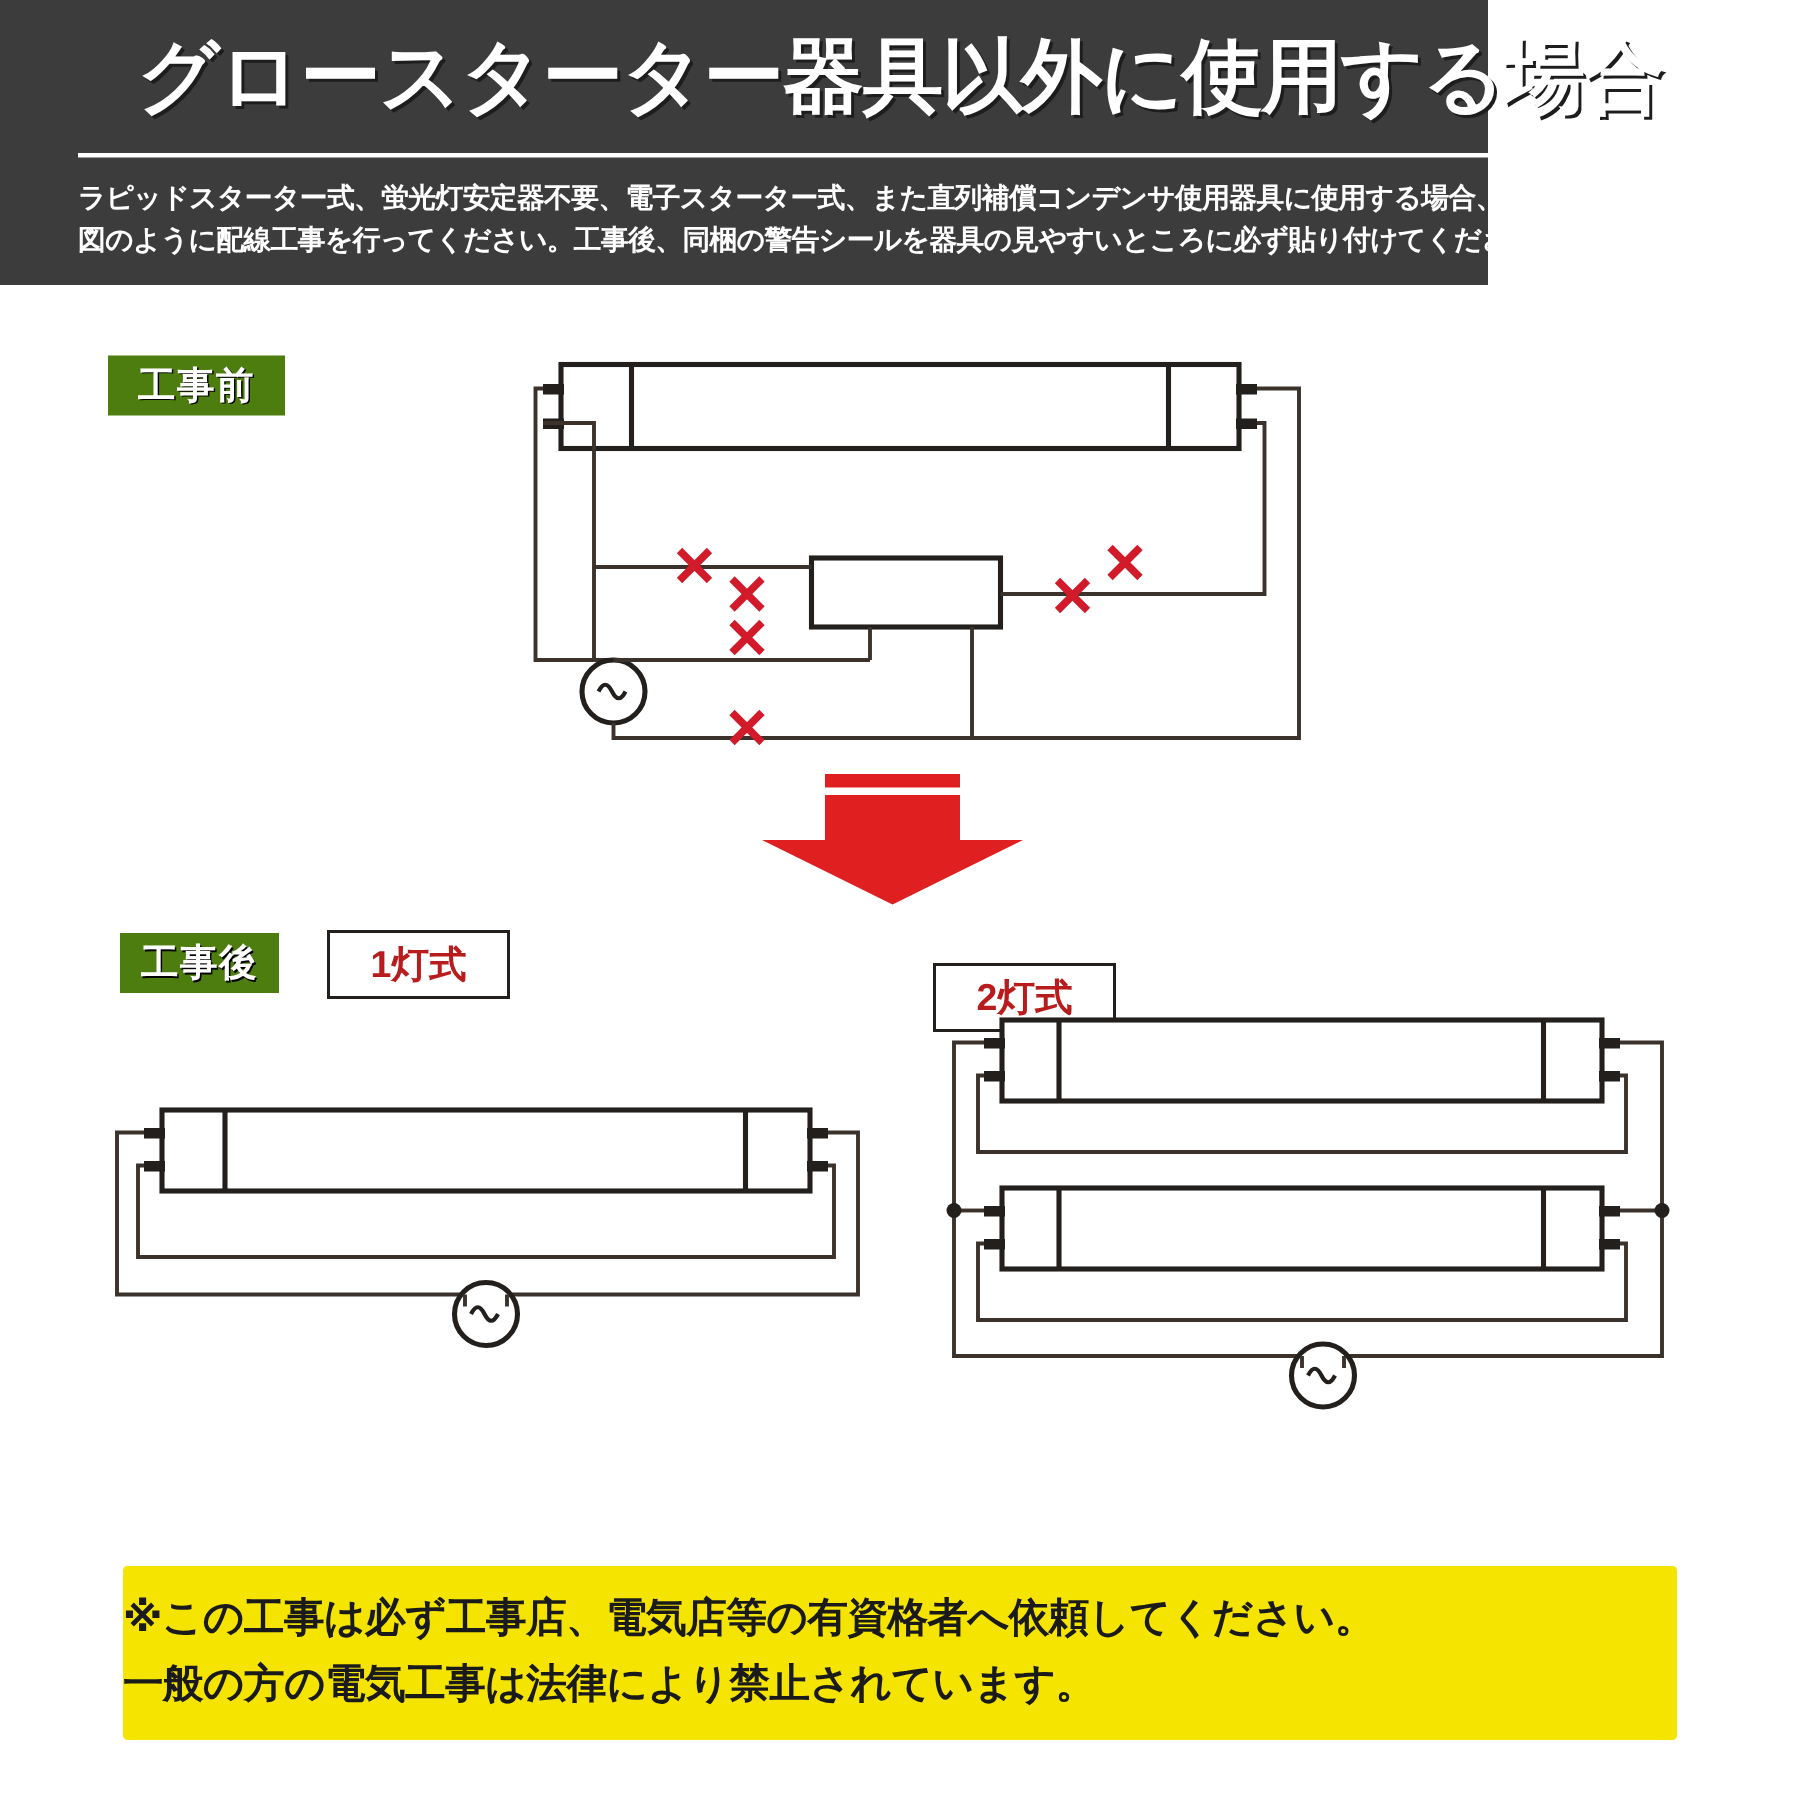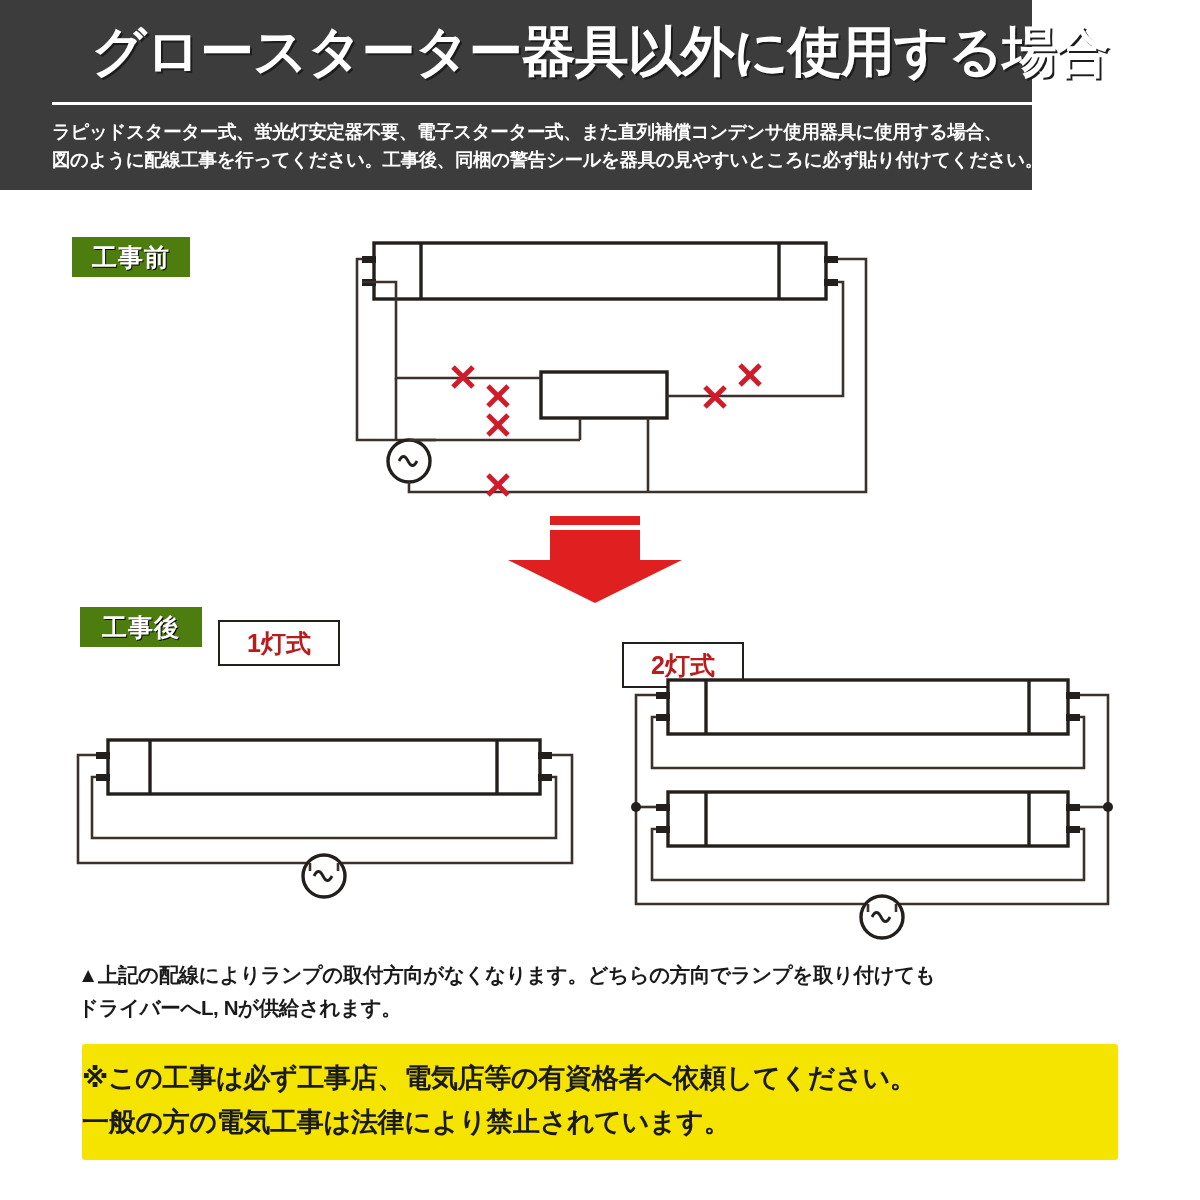--- a/index.html
+++ b/index.html
@@ -8,21 +8,20 @@
     background:#ffffff;
     font-family:"Liberation Sans","DejaVu Sans",sans-serif;
     overflow:hidden;
   }
   #page{position:relative;width:1200px;height:1200px;background:#fff;}
 
   
   .header{
     position:absolute;left:0;top:0;width:992px;height:190px;
     background:#3c3c3c;
-    padding-left:40px;
   }
   .header-title{
     position:absolute;left:0;top:18px;width:1200px;
     text-align:center;
     color:#ffffff;
     font-size:54px;
     font-weight:bold;
     letter-spacing:-1px;
     line-height:66px;
     white-space:nowrap;
@@ -133,21 +132,21 @@
     <div class="header-title">グロースターター器具以外に使用する場合</div>
     <div class="header-rule"></div>
     <div class="header-sub">
       <div>ラピッドスターター式、蛍光灯安定器不要、電子スターター式、また直列補償コンデンサ使用器具に使用する場合、</div>
       <div>図のように配線工事を行ってください。工事後、同梱の警告シールを器具の見やすいところに必ず貼り付けてください。</div>
     </div>
   </div>
 
   <div class="tag-dark" style="left:72px;top:237px;width:118px;">工事前</div>
 
-  <div class="tag-dark" style="left:80px;top:607px;width:122px;">工事後</div>
+  <div class="tag-dark" style="left:80px;top:622px;width:106px;">工事後</div>
 
   <div class="tag-outline" style="left:218px;top:620px;width:118px;">1灯式</div>
 
   <div class="tag-outline" style="left:622px;top:620px;width:118px;margin-top:22px;">2灯式</div>
 
   <div class="dlabel" style="left:520px;top:252px;width:200px;">直管蛍光灯</div>
 
 
   <div class="dlabel-sm" style="left:548px;top:378px;width:112px;">安定器</div>
 
@@ -290,24 +289,20 @@
       <path class="ln" d="M1080,807 L1108,807"></path>
       <circle class="jd" cx="1108" cy="807" r="5"></circle>
 
       <circle class="tb" cx="882" cy="917" r="21"></circle>
       <path class="ln" d="M868,904 L868,912"></path>
       <path class="ln" d="M896,904 L896,912"></path>
       <path d="M872,917 q4.5,-9 9,0 q4.5,9 9,0" stroke="#231f1c" stroke-width="2.8" fill="none"></path>
     </g>
   </svg>
 
-  <div class="footnote">
-    <div>▲上記の配線によりランプの取付方向がなくなります。どちらの方向でランプを取り付けても</div>
-    <div>ドライバーへL, Nが供給されます。</div>
-  </div>
 
   <div class="warnbox">
     <div class="wpad">
       <div class="wline">※この工事は必ず工事店、電気店等の有資格者へ依頼してください。</div>
       <div class="wline">一般の方の電気工事は法律により禁止されています。</div>
     </div>
   </div>
 
 </div>
 

